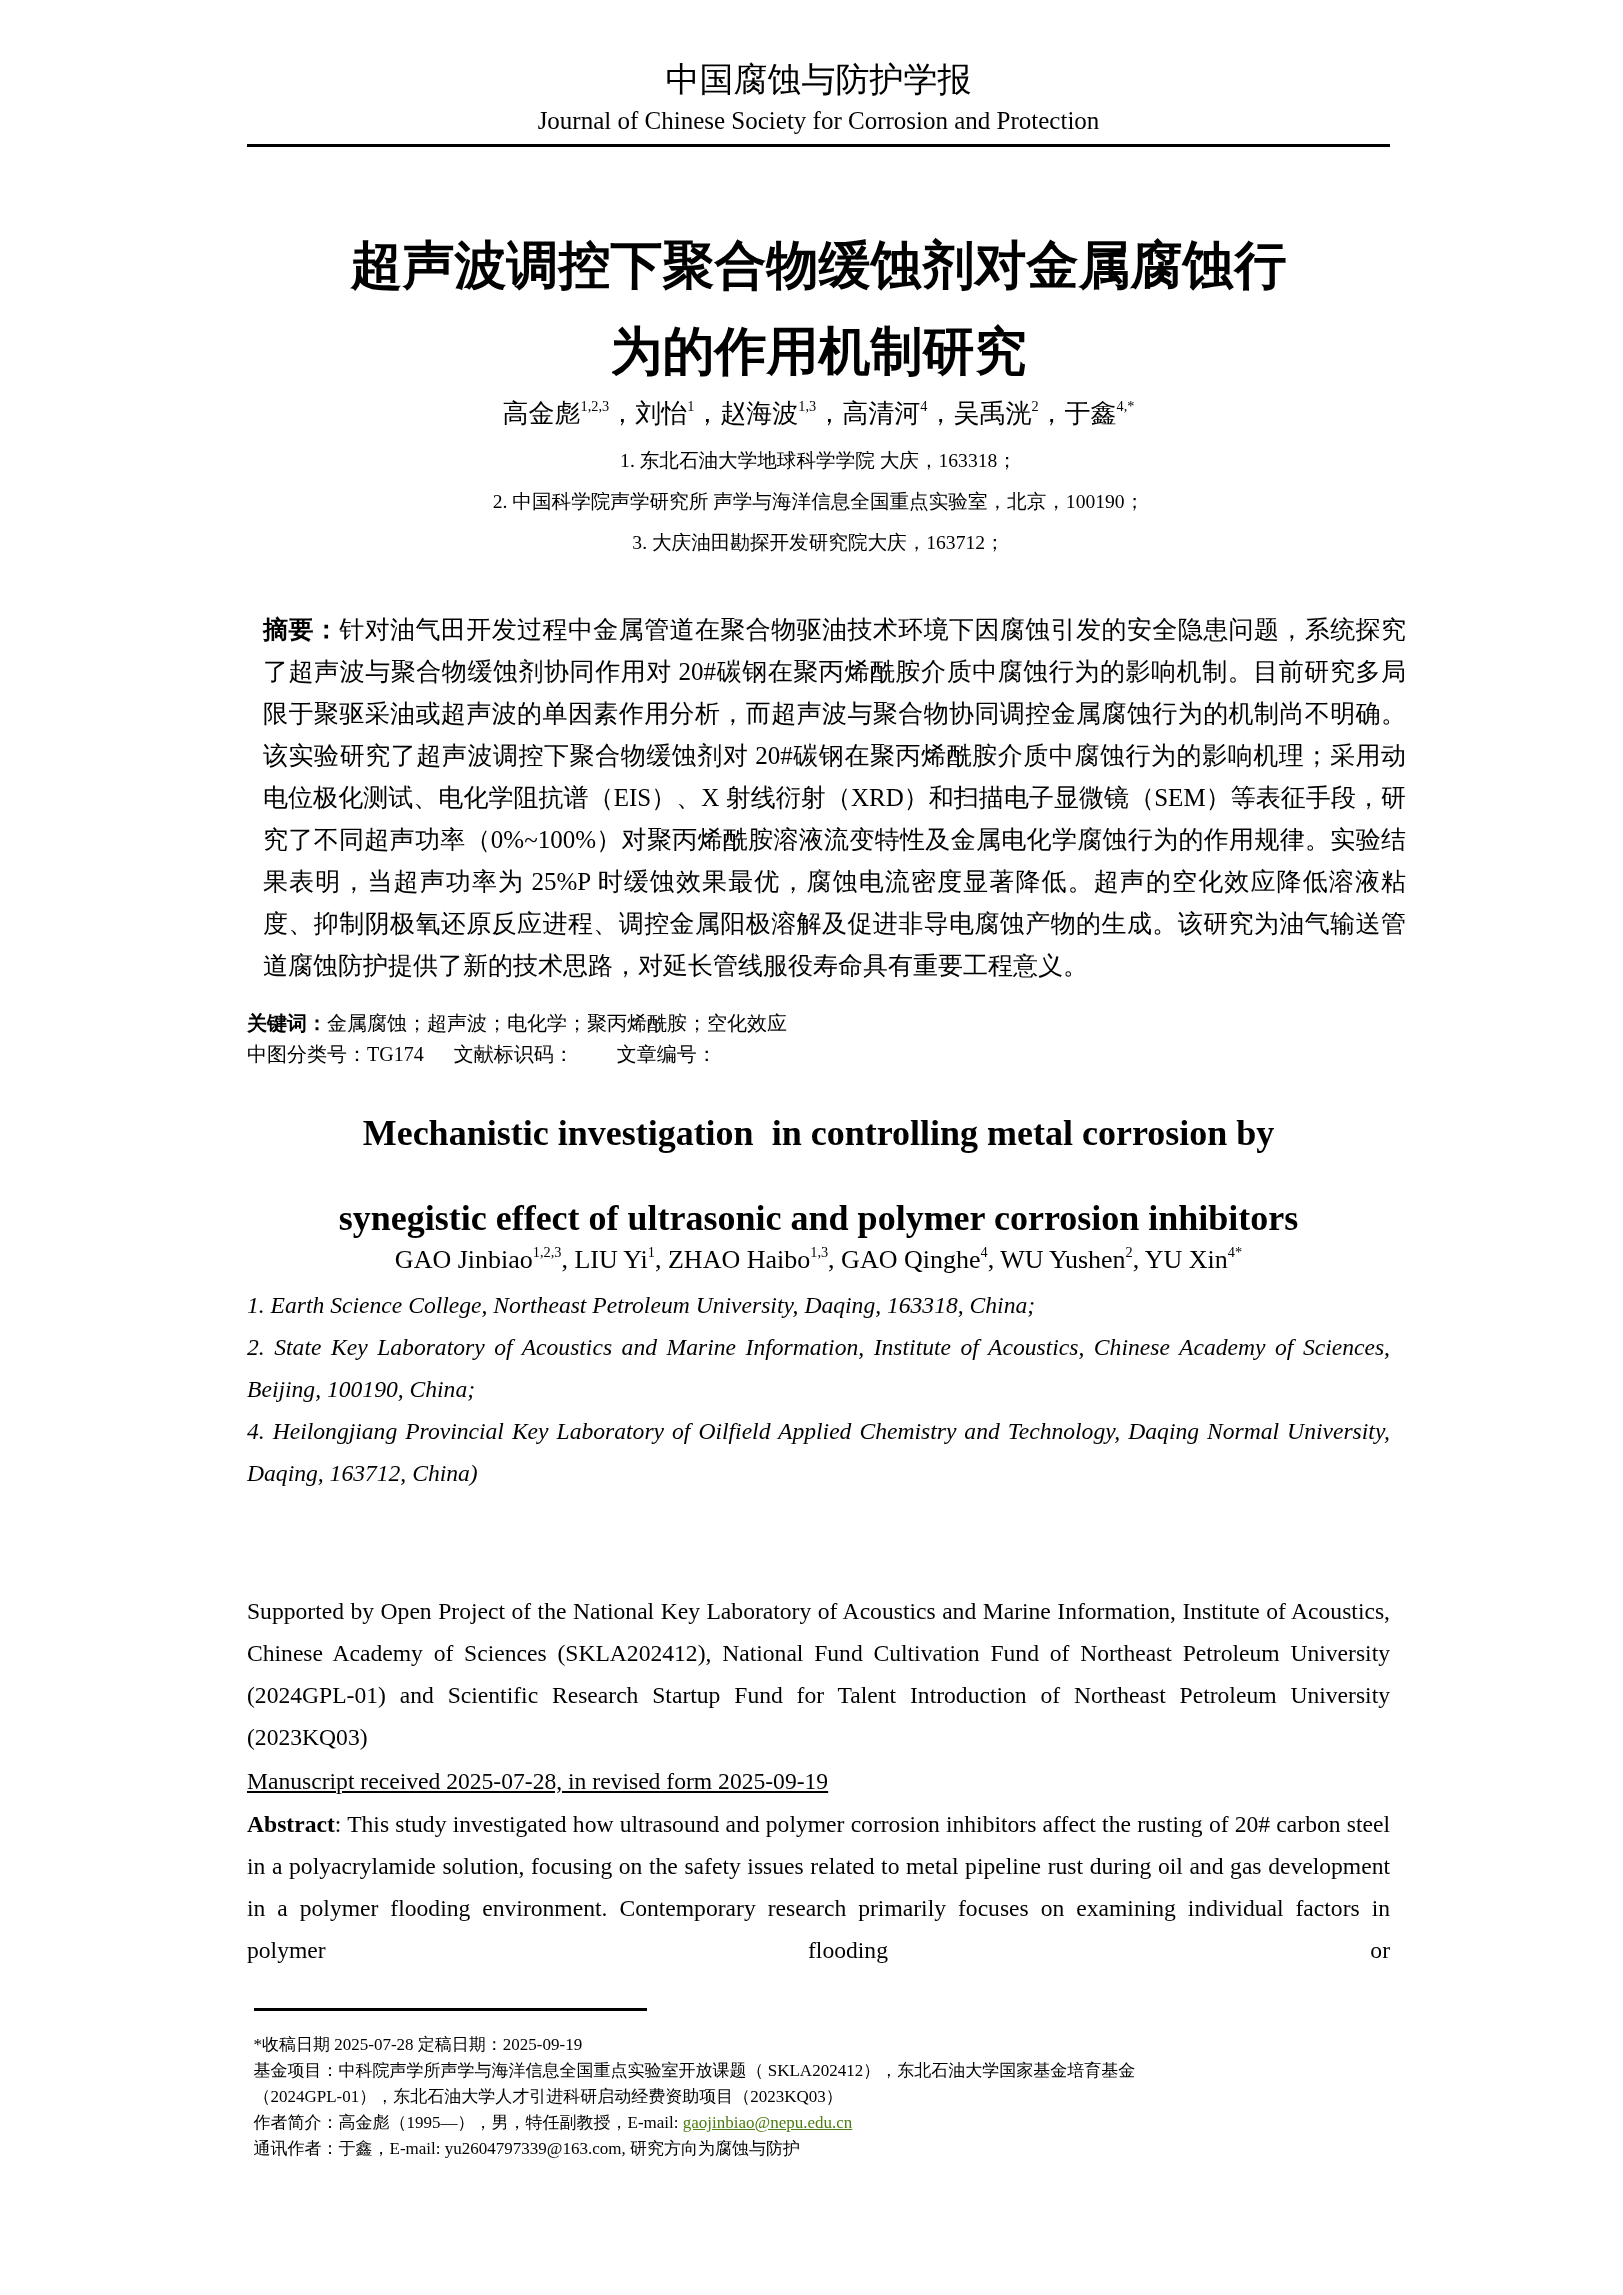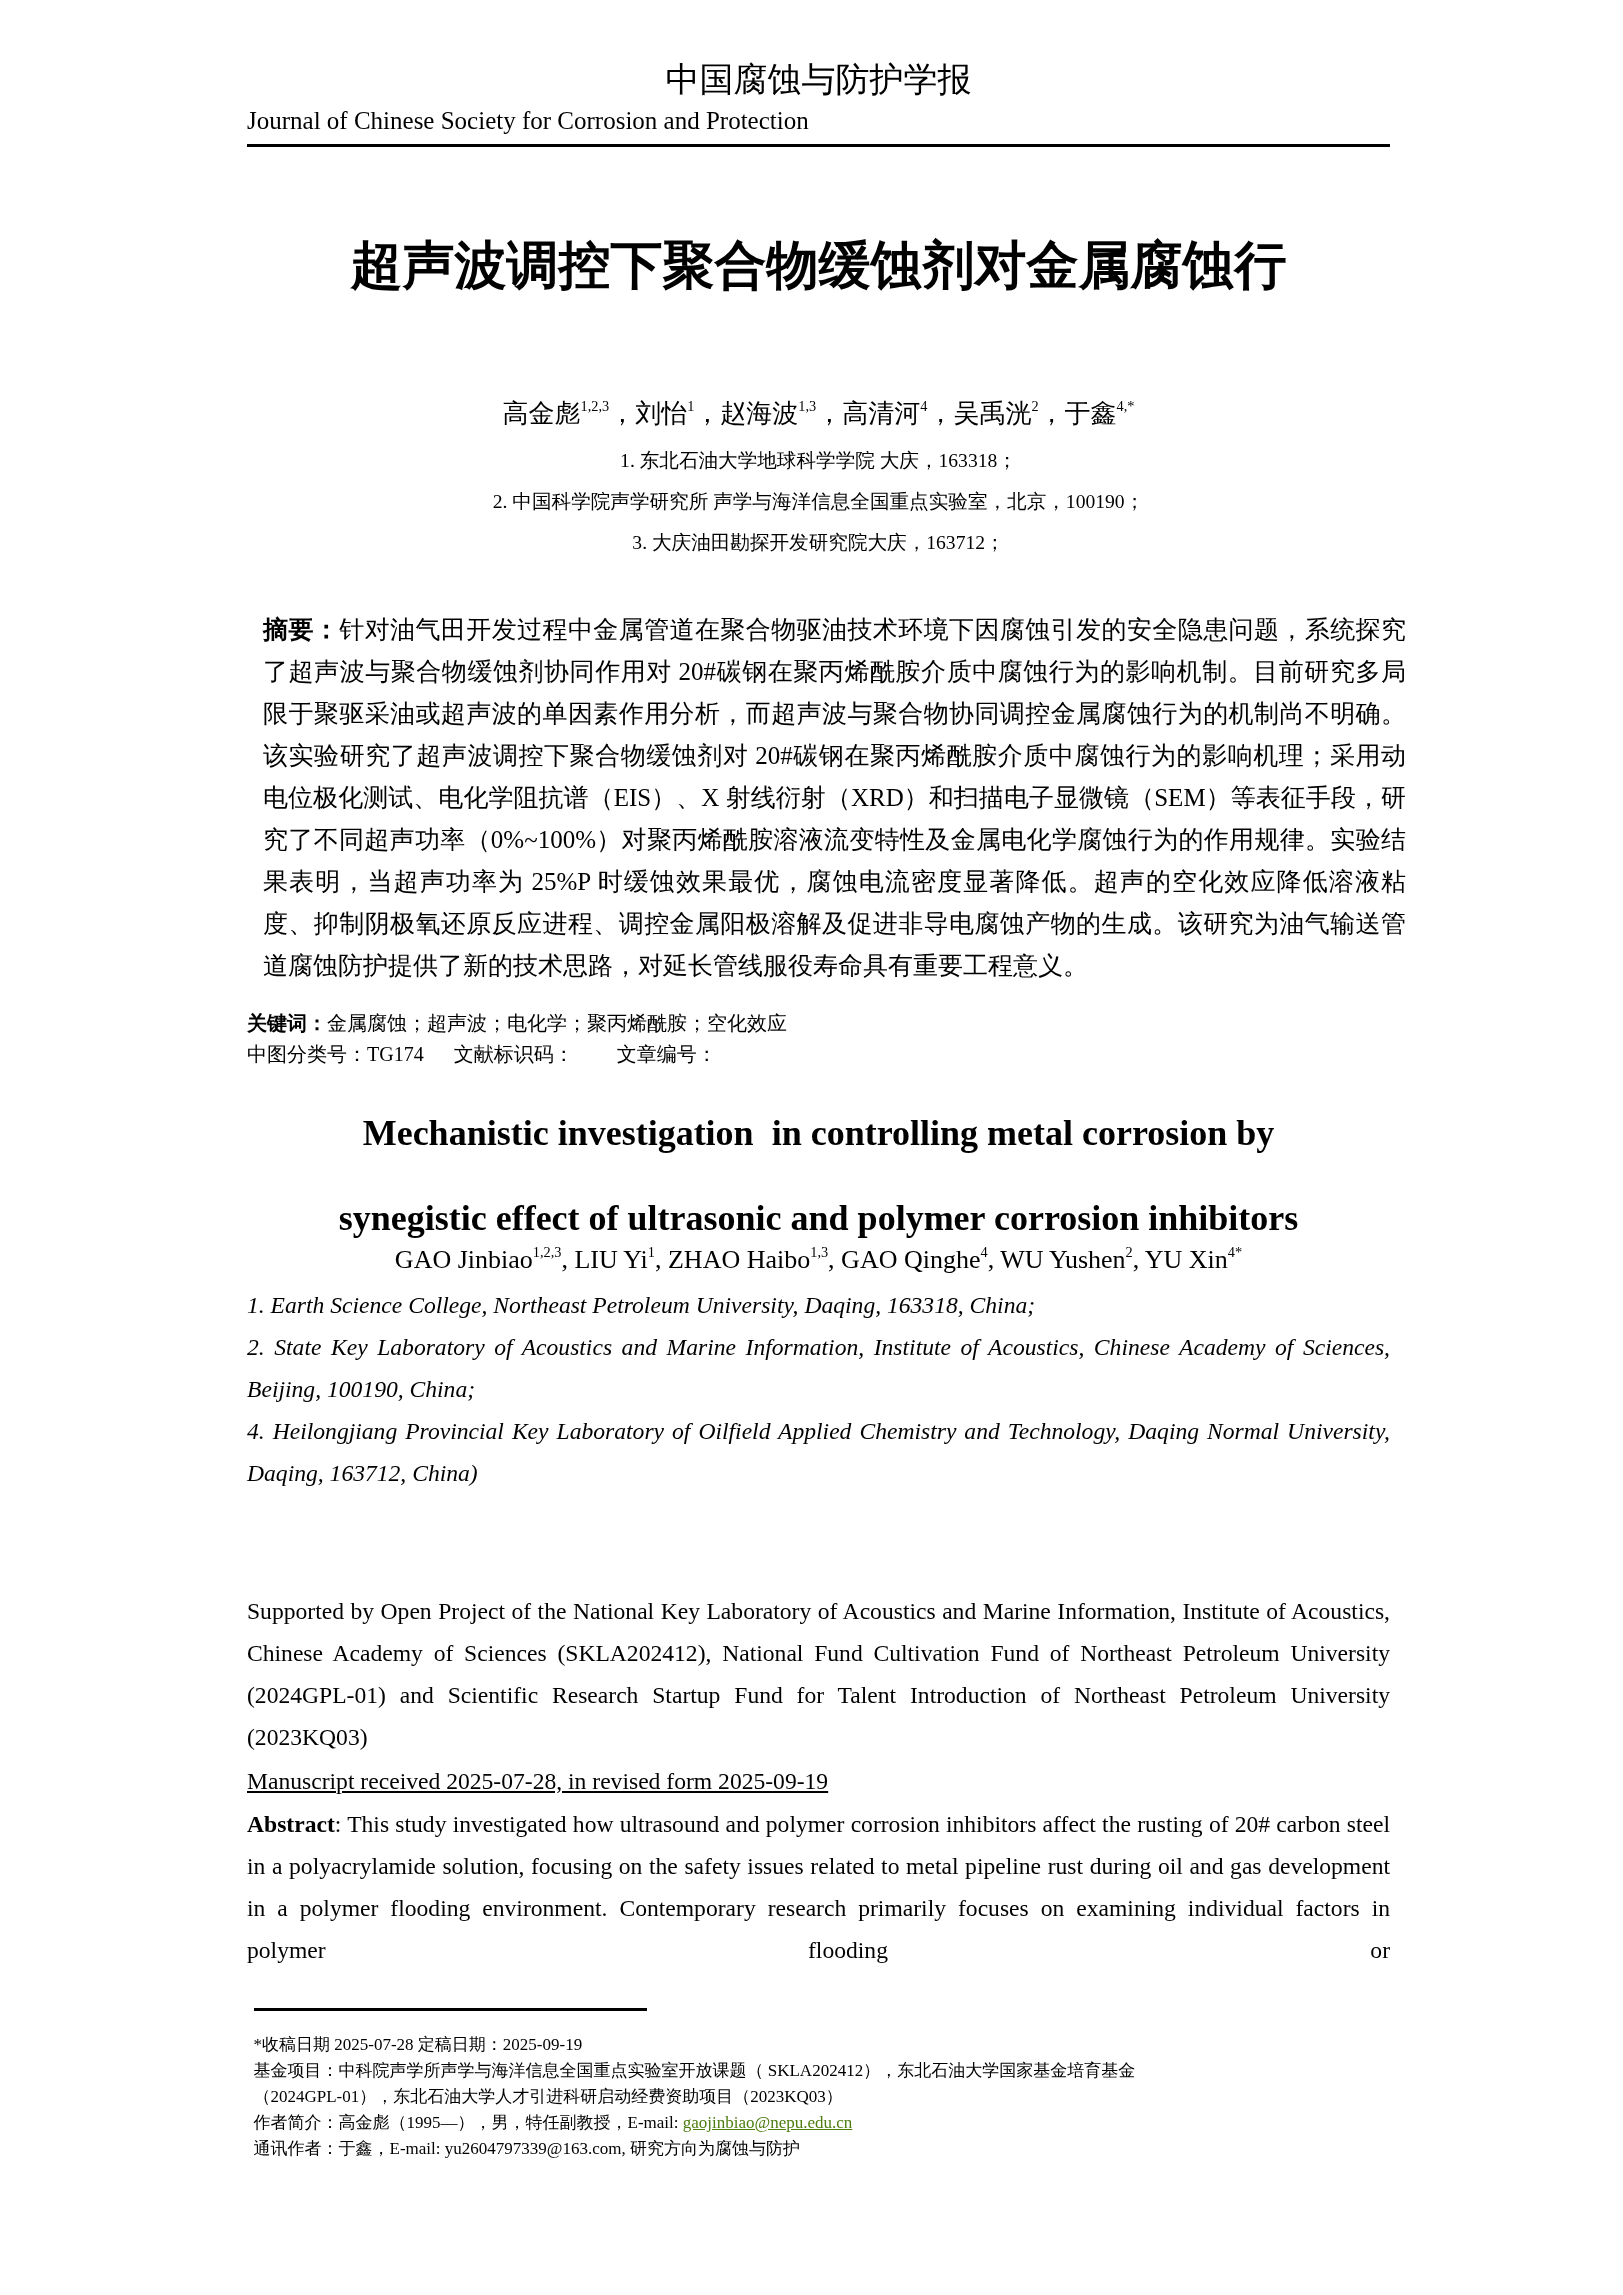--- a/index.html
+++ b/index.html
@@ -2,21 +2,21 @@
 <html style="font-size:10.5px"><head>
 <meta charset="utf-8">
 <style>
   html, body { margin: 0; padding: 0; background: #ffffff; }
   body {
     width: 1623px; height: 2295px; position: relative; overflow: hidden;
     font-family: "Liberation Serif", "DejaVu Serif", serif; color: #000;
   }
   .page { position: absolute; left: 247px; top: 0; width: 1143px; }
   .journal-cn { position: absolute; top: 60px; left: 0; width: 100%; text-align: center; font-size: 34px; line-height: 39px; }
-  .journal-en { position: absolute; top: 106px; left: 0; width: 100%; text-align: left; font-size: 25px; line-height: 29px; }
+  .journal-en { position: absolute; top: 106px; left: 0; width: 100%; text-align: center; font-size: 25px; line-height: 29px; }
   .header-rule { position: absolute; top: 144px; left: 0; width: 100%; height: 3.3px; background: #000; }
 
   .title-cn { position: absolute; top: 222px; left: 0; width: 100%; text-align: center;
     font-family: "DejaVu Sans", "Liberation Sans", sans-serif; font-weight: bold; font-size: 52px; line-height: 86px; }
   .authors-cn { position: absolute; top: 397px; left: 0; width: 100%; text-align: center; font-size: 26px; line-height: 33px; }
   .authors-cn sup, .authors-en sup { font-size: 0.55em; vertical-align: 0.75em; line-height: 0; }
   .affils-cn { position: absolute; top: 440px; left: 0; width: 100%; text-align: center; font-size: 19.6px; line-height: 41px; }
 
   .abstract-cn { position: absolute; top: 609px; left: 16px; width: 100%; font-size: 25px; line-height: 42px; text-align: justify; }
   .label-b { font-weight: bold; font-family: "DejaVu Sans", "Liberation Sans", sans-serif; }
@@ -43,20 +43,21 @@
 <body>
 
 <div class="page">
 
   <div class="journal-cn">中国腐蚀与防护学报</div>
   <div class="journal-en">Journal of Chinese Society for Corrosion and Protection</div>
   <div class="header-rule"></div>
 
   <div class="title-cn">
     <div>超声波调控下聚合物缓蚀剂对金属腐蚀行</div>
+    <div>为的作用机制研究</div>
   </div>
 
   <div class="authors-cn">
     <span><span>高金彪</span><sup>1,2,3</sup><span>，</span></span><span><span>刘怡</span><sup>1</sup><span>，</span></span><span><span>赵海波</span><sup>1,3</sup><span>，</span></span><span><span>高清河</span><sup>4</sup><span>，</span></span><span><span>吴禹洸</span><sup>2</sup><span>，</span></span><span><span>于鑫</span><sup>4,*</sup></span>
   </div>
 
   <div class="affils-cn">
     <div>1. 东北石油大学地球科学学院 大庆，163318；</div>
     <div>2. 中国科学院声学研究所 声学与海洋信息全国重点实验室，北京，100190；</div>
     <div>3. 大庆油田勘探开发研究院大庆，163712；</div>

